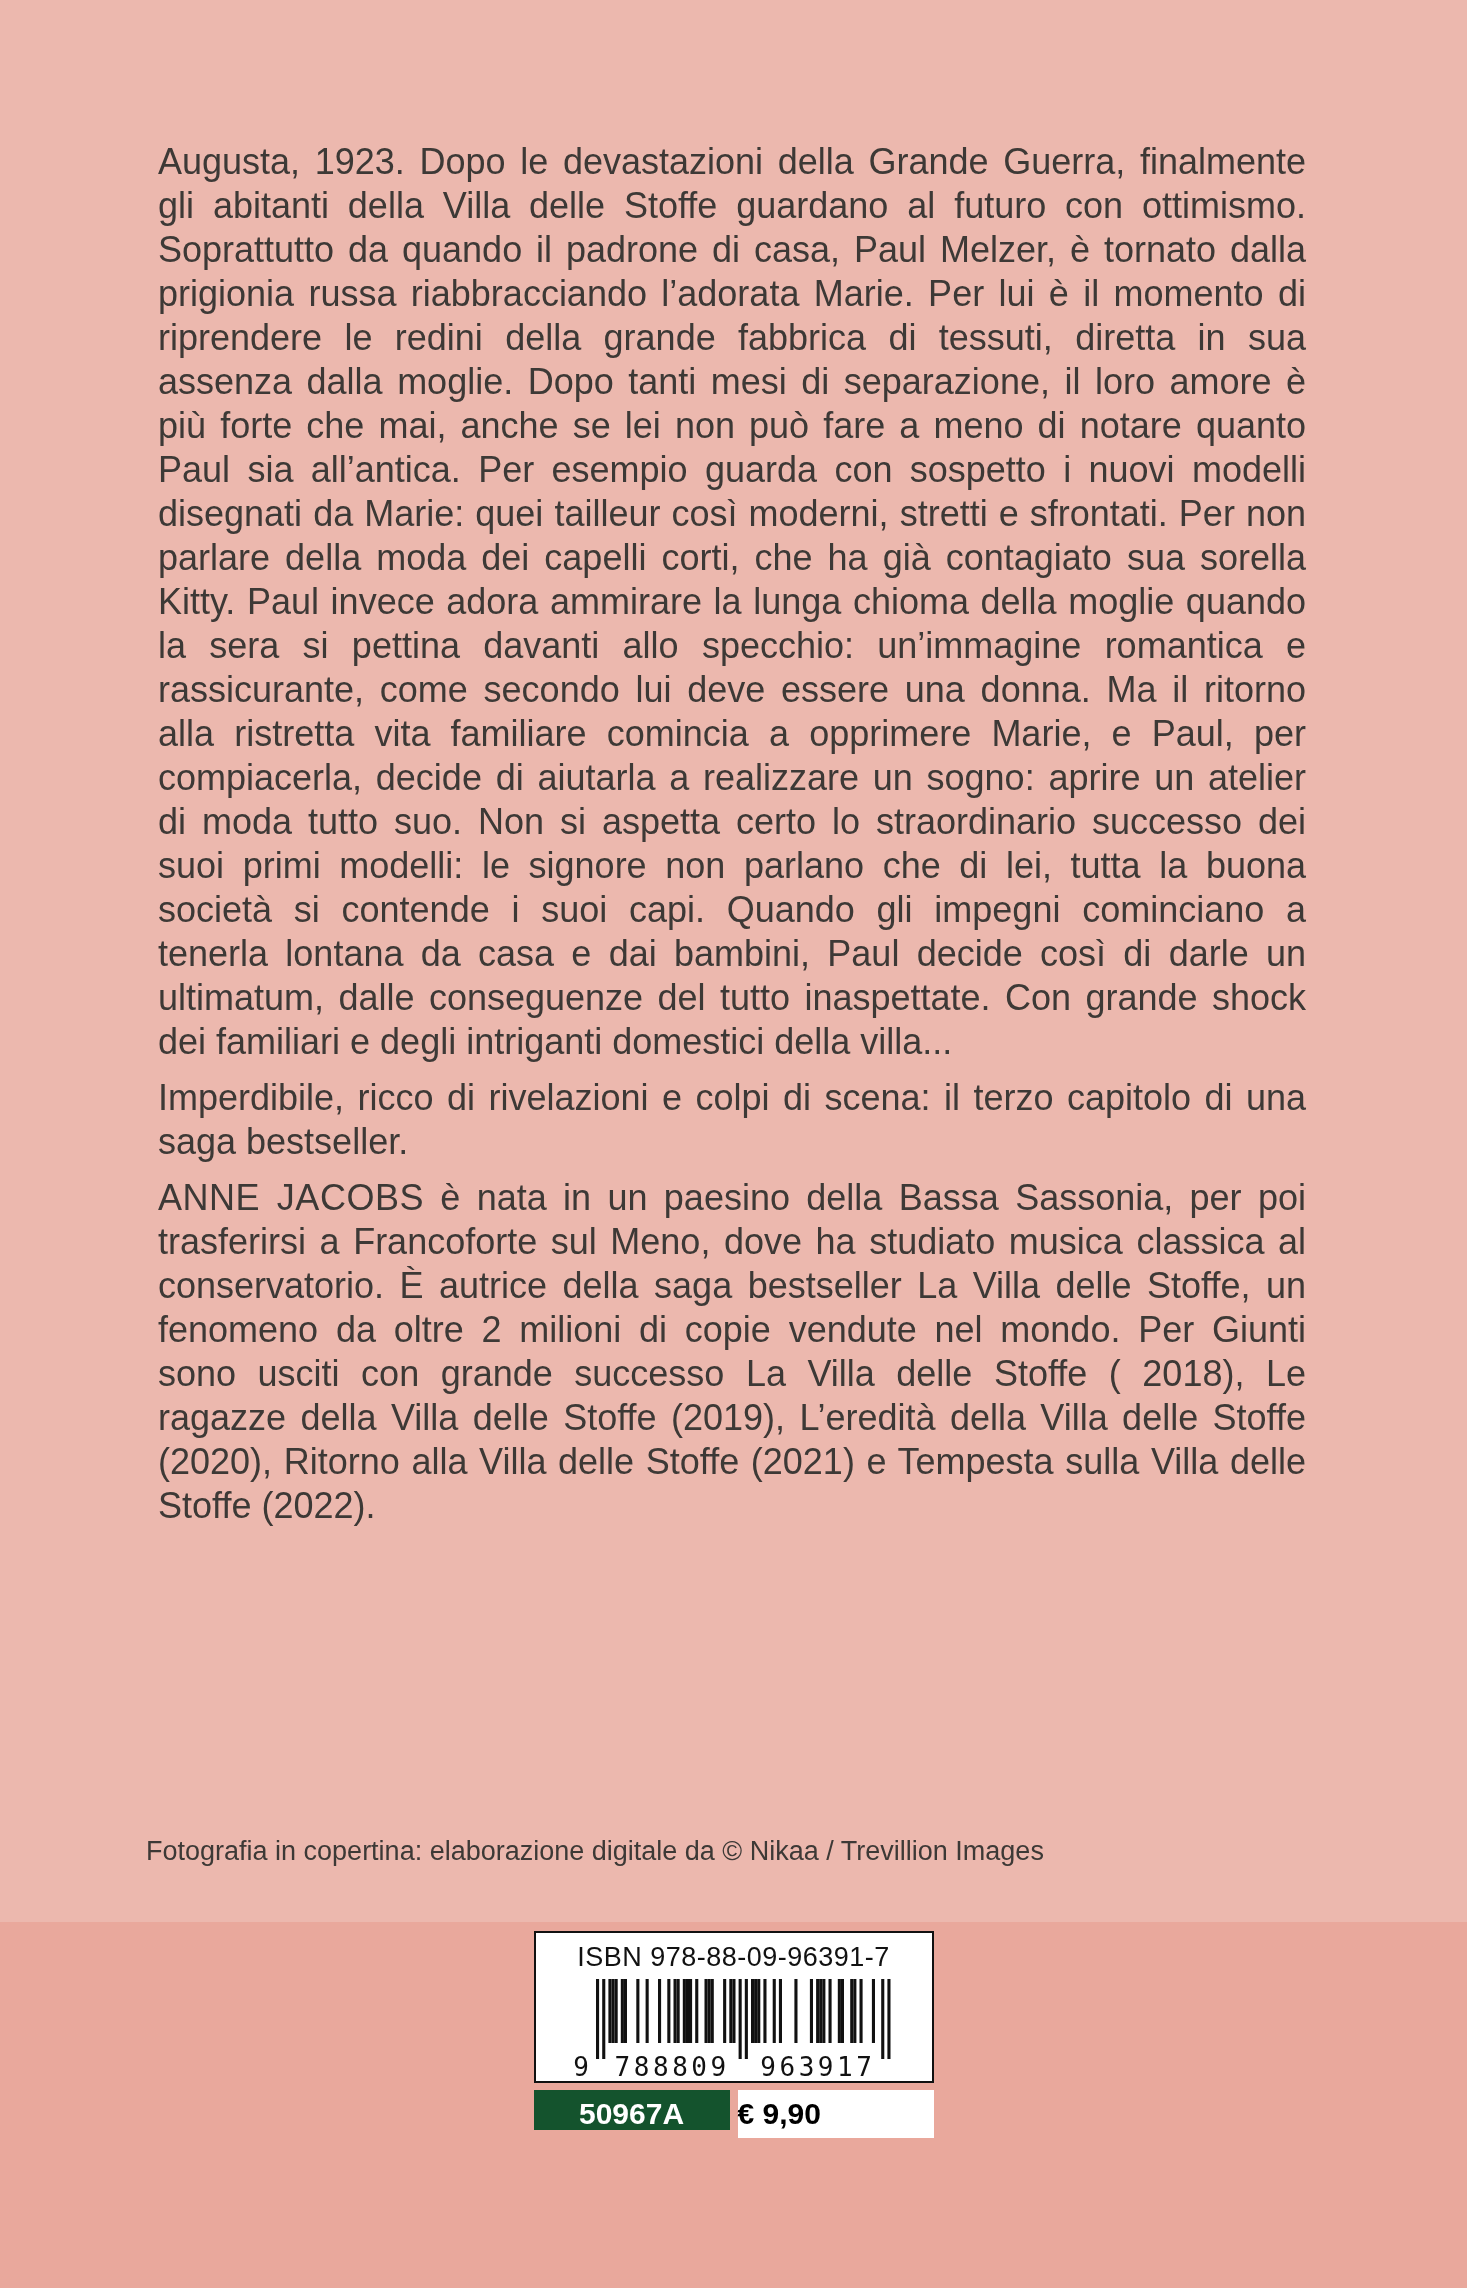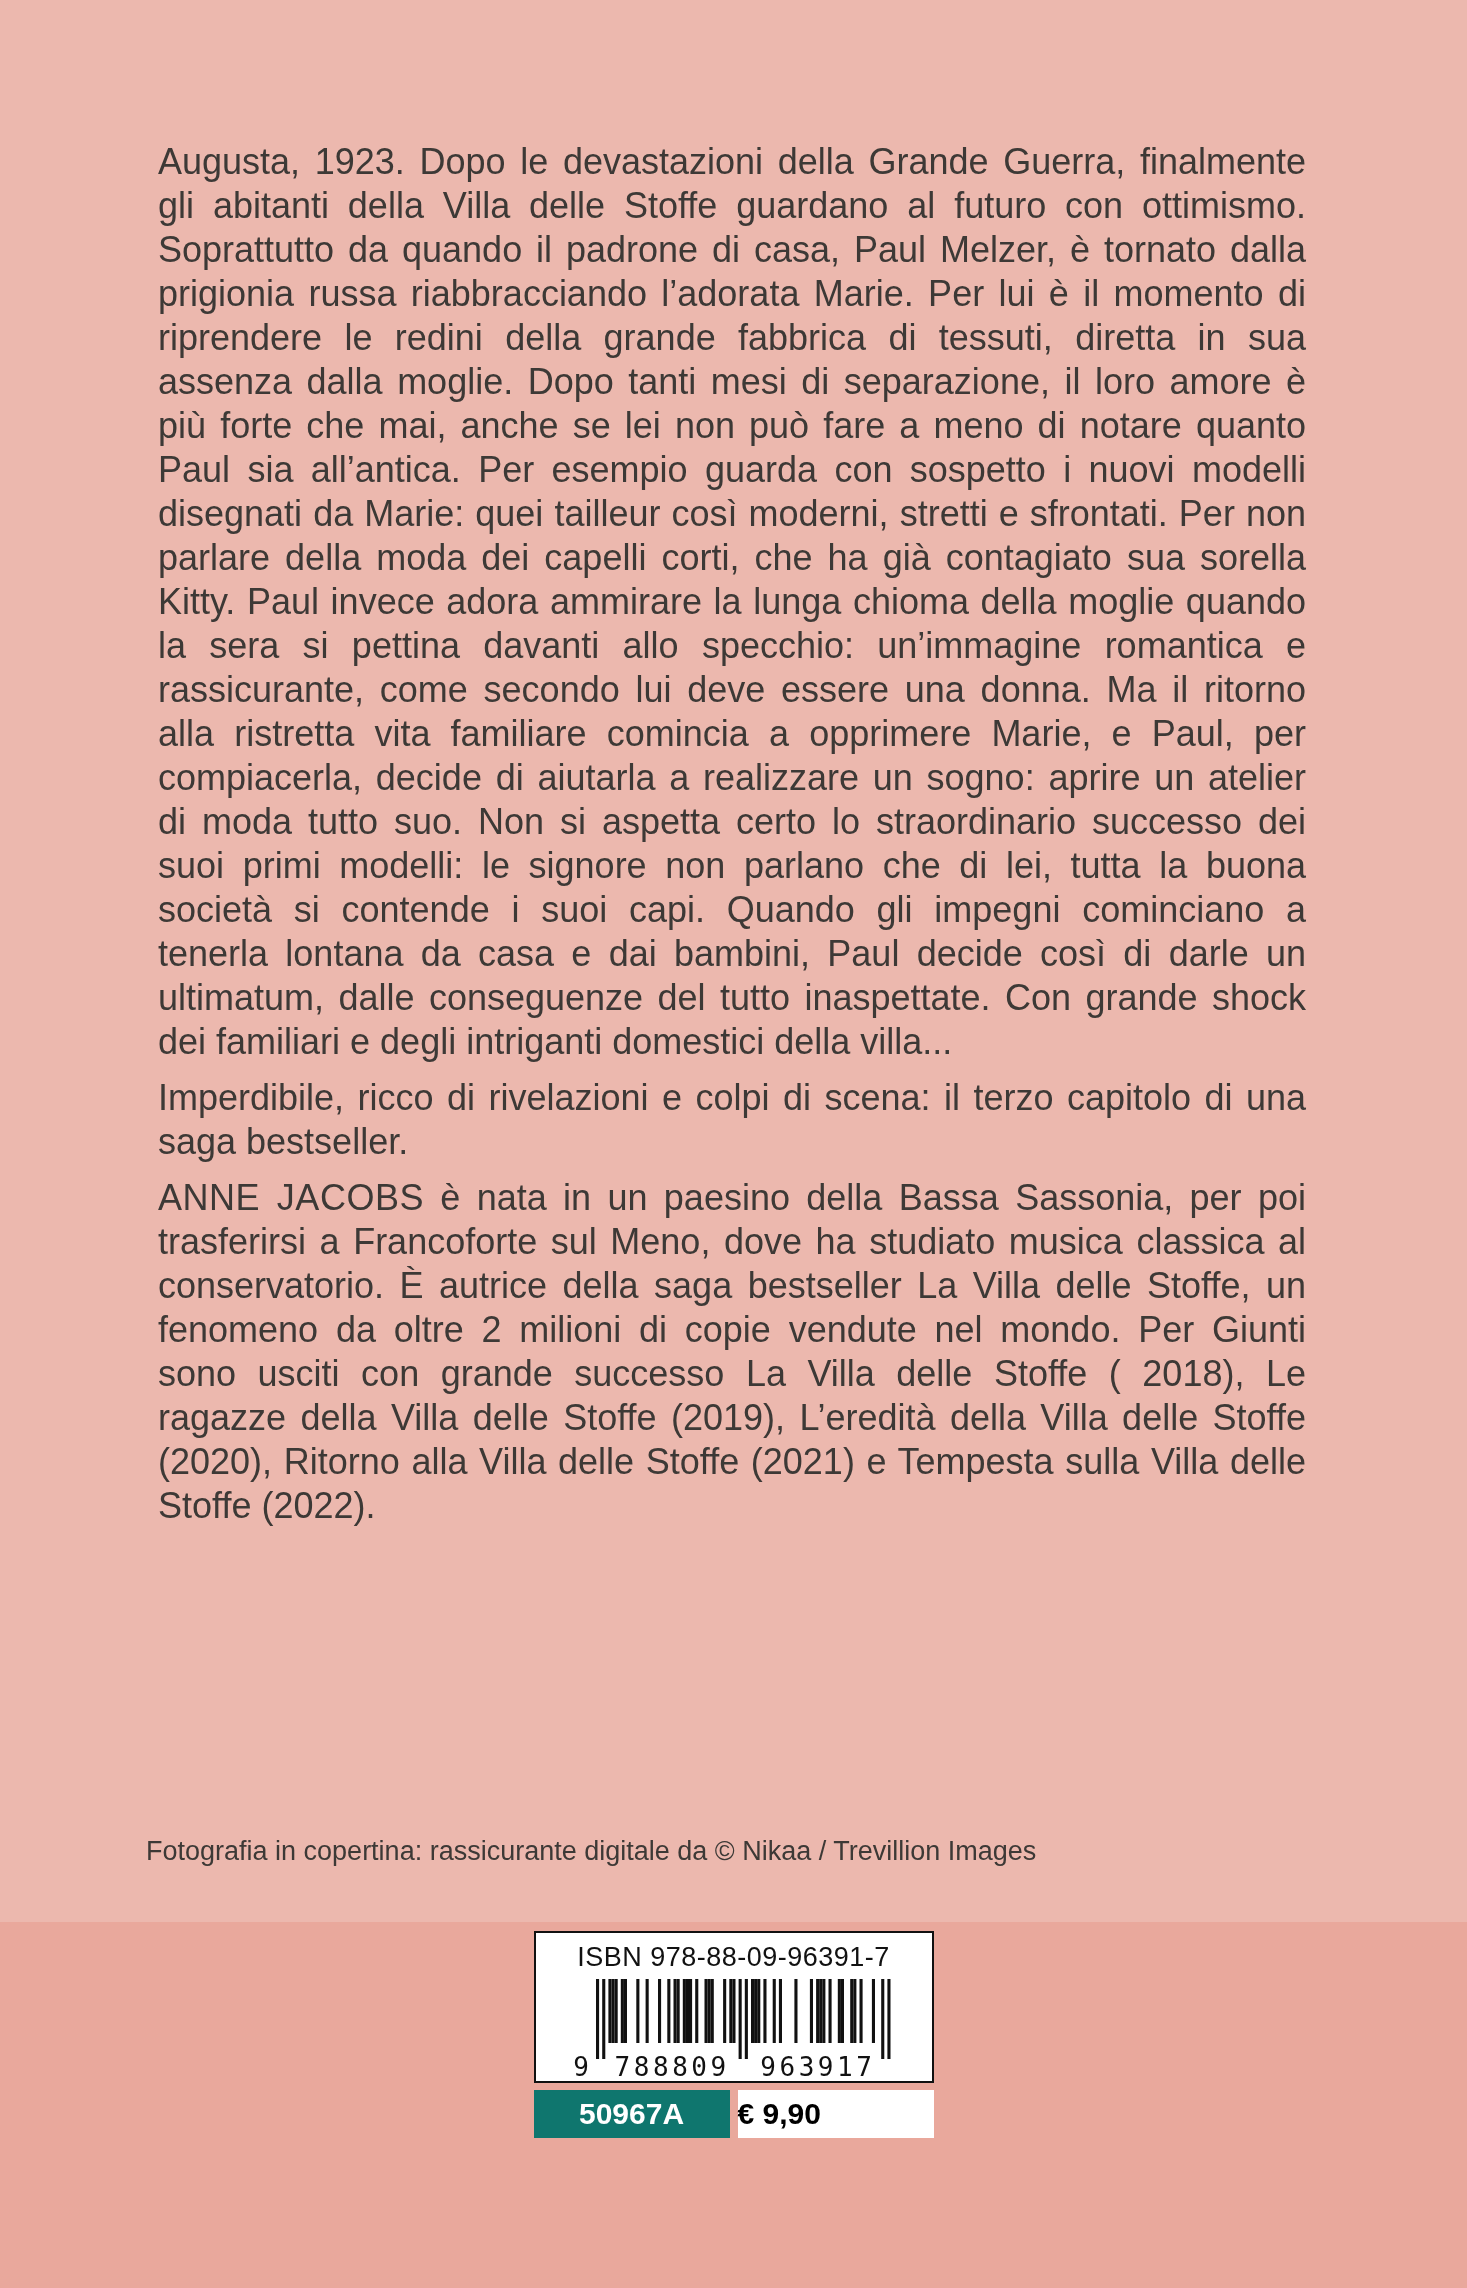--- a/index.html
+++ b/index.html
@@ -65,26 +65,26 @@
     font-size: 26px;
     fill: #111111;
   }
   .price-row {
     display: flex;
     gap: 8px;
     margin-top: 7px;
   }
   .code-box {
     flex: 1;
-    background: #0f766e;
+    background: #14532d;
     color: #ffffff;
     font-weight: bold;
     font-size: 30px;
     text-align: center;
-    height: 48px;
+    height: 40px;
     line-height: 48px;
   }
   .price-box {
     flex: 1;
     background: #ffffff;
     color: #000000;
     font-weight: bold;
     font-size: 30px;
     height: 48px;
     line-height: 48px;
@@ -96,21 +96,21 @@
 <div class="page">
 
   <div class="band-bottom"></div>
 
   <div class="content">
     <p>Augusta, 1923. Dopo le devastazioni della Grande Guerra, finalmente gli abitanti della Villa delle Stoffe guardano al futuro con ottimismo. Soprattutto da quando il padrone di casa, Paul Melzer, è tornato dalla prigionia russa riabbracciando l’adorata Marie. Per lui è il momento di riprendere le redini della grande fabbrica di tessuti, diretta in sua assenza dalla moglie. Dopo tanti mesi di separazione, il loro amore è più forte che mai, anche se lei non può fare a meno di notare quanto Paul sia all’antica. Per esempio guarda con sospetto i nuovi modelli disegnati da Marie: quei tailleur così moderni, stretti e sfrontati. Per non parlare della moda dei capelli corti, che ha già contagiato sua sorella Kitty. Paul invece adora ammirare la lunga chioma della moglie quando la sera si pettina davanti allo specchio: un’immagine romantica e rassicurante, come secondo lui deve essere una donna. Ma il ritorno alla ristretta vita familiare comincia a opprimere Marie, e Paul, per compiacerla, decide di aiutarla a realizzare un sogno: aprire un atelier di moda tutto suo. Non si aspetta certo lo straordinario successo dei suoi primi modelli: le signore non parlano che di lei, tutta la buona società si contende i suoi capi. Quando gli impegni cominciano a tenerla lontana da casa e dai bambini, Paul decide così di darle un ultimatum, dalle conseguenze del tutto inaspettate. Con grande shock dei familiari e degli intriganti domestici della villa...</p>
     <p>Imperdibile, ricco di rivelazioni e colpi di scena: il terzo capitolo di una saga bestseller.</p>
     <p class="bio"><span class="run-caps">ANNE JACOBS</span><span> è nata in un paesino della Bassa Sassonia, per poi trasferirsi a Francoforte sul Meno, dove ha studiato musica classica al conservatorio. È autrice della saga bestseller </span><span class="run-italic">La Villa delle Stoffe</span><span>, un fenomeno da oltre 2 milioni di copie vendute nel mondo. Per Giunti sono usciti con grande successo </span><span class="run-italic">La Villa delle Stoffe</span><span> ( 2018), </span><span class="run-italic">Le ragazze della Villa delle Stoffe</span><span> (2019), </span><span class="run-italic">L’eredità della Villa delle Stoffe</span><span> (2020), </span><span class="run-italic">Ritorno alla Villa delle Stoffe</span><span> (2021) e </span><span class="run-italic">Tempesta sulla Villa delle Stoffe</span><span> (2022).</span></p>
   </div>
 
-  <div class="credit">Fotografia in copertina: rassicurante digitale da © Nikaa / Trevillion Images</div>
+  <div class="credit">Fotografia in copertina: elaborazione digitale da © Nikaa / Trevillion Images</div>
 
   <div class="isbn-block">
     <div class="isbn-box">
       <div class="isbn-label">ISBN 978-88-09-96391-7</div>
       <svg id="barcode-svg" class="barcode" width="340" height="100" viewBox="0 0 340 100">
           <rect x="32.00" y="0" width="3.1" height="80"></rect>
           <rect x="38.20" y="0" width="3.1" height="80"></rect>
           <rect x="44.40" y="0" width="3.1" height="64"></rect>
           <rect x="47.50" y="0" width="3.1" height="64"></rect>
           <rect x="50.60" y="0" width="3.1" height="64"></rect>

